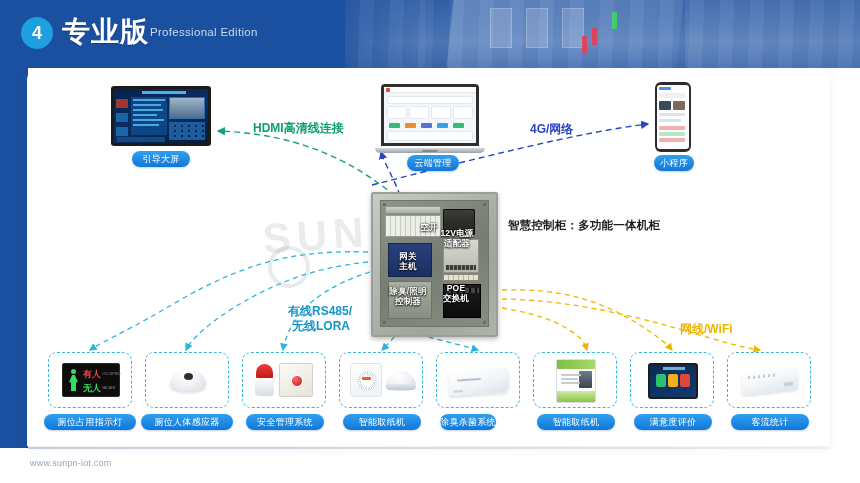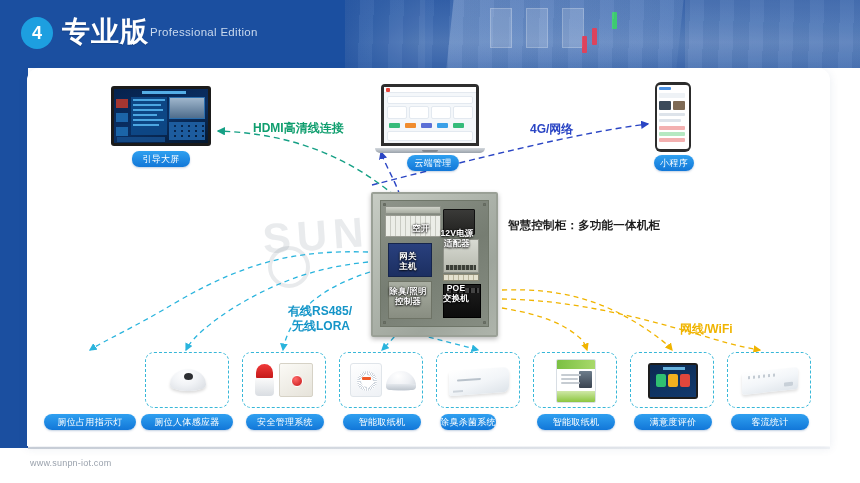--- a/index.html
+++ b/index.html
@@ -497,21 +497,21 @@
       <div class="tvtile" style="left:19px;top:15px;width:28px;height:2px;background:#58b8f2;"></div>
       <div class="tvtile" style="left:19px;top:20px;width:30px;height:2px;background:#58b8f2;"></div>
       <div class="tvtile" style="left:19px;top:25px;width:24px;height:2px;background:#58b8f2;"></div>
       <div class="tvtile" style="left:19px;top:30px;width:31px;height:2px;background:#58b8f2;"></div>
       <div class="tvtile" style="left:19px;top:35px;width:26px;height:2px;background:#58b8f2;"></div>
       <div class="tv-photo"></div>
       <div class="tv-grid"></div>
       <div class="tvtile" style="left:3px;top:48px;width:48px;height:5px;background:#164f8d;"></div>
     </div>
   </div>
-  <div class="pill" style="left:132px; top:151px; width:58px;border-radius:7px;">引导大屏</div>
+  <div class="pill" style="left:132px; top:151px; width:58px;">引导大屏</div>
 
   <div class="laptop">
     <div class="laptop-lid">
       <div class="laptop-screen">
         <div class="ls-top"></div>
         <div class="ls-logo"></div>
         <div class="ls-card" style="left:3px;top:9px;width:86px;height:8px;"></div>
         <div class="ls-card" style="left:3px;top:19px;width:20px;height:13px;"></div>
         <div class="ls-card" style="left:25px;top:19px;width:20px;height:13px;"></div>
         <div class="ls-card" style="left:47px;top:19px;width:20px;height:13px;"></div>
@@ -570,32 +570,45 @@
       </div>
 
       <div class="comp ctrl-box" style="left:7px; top:80px; width:44px; height:38px;"></div>
 
       <div class="cab-screw" style="left:2px; top:2px;"></div>
       <div class="cab-screw" style="right:2px; top:2px;"></div>
       <div class="cab-screw" style="left:2px; bottom:2px;"></div>
       <div class="cab-screw" style="right:2px; bottom:2px;"></div>
     </div>
 
-    <div class="cab-text" style="left:22px; top:29px; width:52px;">空开</div>
+    <div class="cab-text" style="left:30px; top:29px; width:52px;font-family:Liberation Mono, monospace;">空开</div>
     <div class="cab-text" style="left:62px; top:34px; width:44px;">12V电源
 适配器</div>
     <div class="cab-text" style="left:18px; top:57px; width:34px;">网关
 主机</div>
     <div class="cab-text" style="left:10px; top:92px; width:50px;">除臭/照明
 控制器</div>
     <div class="cab-text" style="left:64px; top:89px; width:38px;">POE
 交换机</div>
   </div>
   <div class="cab-caption">智慧控制柜：多功能一体机柜</div>
 
+  <div class="dev" style="left:48px;">
+    <div class="dev-inner">
+      <div class="art">
+        <div class="occ-sign">
+          <div class="occ-person"></div>
+          <div class="occ-t1">有人</div>
+          <div class="occ-sub" style="left:39px;top:8px;">OCCUPIED</div>
+          <div class="occ-t2">无人</div>
+          <div class="occ-sub" style="left:39px;top:22px;">VACANT</div>
+        </div>
+      </div>
+    </div>
+  </div>
   <div class="dev-label" style="left:44px; width:92px;font-family:Liberation Mono, monospace;">厕位占用指示灯</div>
 
   <div class="dev" style="left:145px;">
     <div class="dev-inner">
       <div class="art">
         <div class="sensor-dome"></div>
         <div class="sensor-eye"></div>
       </div>
     </div>
   </div>

